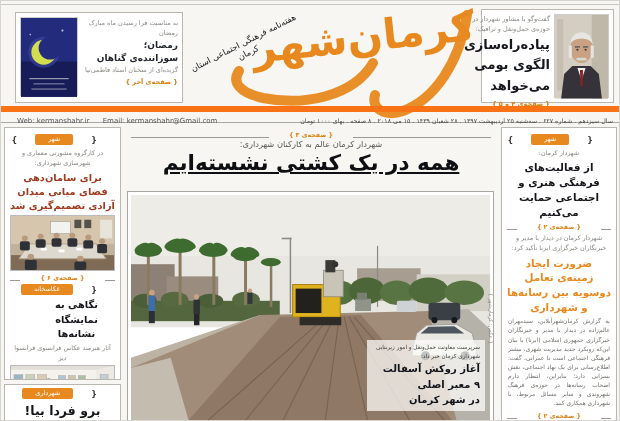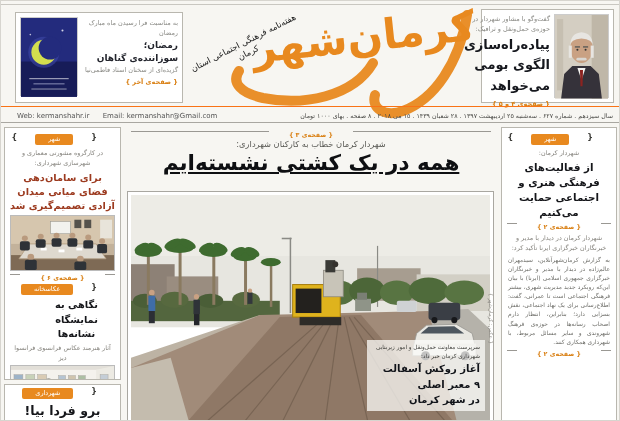--- a/index.html
+++ b/index.html
@@ -15,25 +15,25 @@
   .ad-text{flex:1;text-align:right;padding-top:2px;}
   .ad-image{width:58px;height:79px;flex:none;border:1px solid #ccc;}
   .kicker{color:#8a8a85;font-size:6.5px;line-height:1.5;}
   .ad-title{font-size:9px;font-weight:bold;color:#22242c;line-height:1.5;}
   .pageref{color:#d97f12;font-size:6.5px;margin-top:3px;font-weight:bold;}
   .iv-box{position:absolute;left:480px;top:8px;width:133px;height:94px;display:flex;gap:4px;padding:4px;}
   .iv-photo{width:55px;height:84px;flex:none;border:1px solid #ccc;}
   .iv-text{flex:1;text-align:right;padding-top:1px;}
   .iv-hl{font-size:13px;font-weight:bold;color:#16181e;line-height:1.6;}
   
-  .infobar{position:absolute;left:0;top:105px;width:620px;height:17px;border-top:1px solid #f97316;border-bottom:1px solid #a9a7a1;}
+  .infobar{position:absolute;left:0;top:105px;width:620px;height:17px;border-top:6px solid #f97316;border-bottom:1px solid #a9a7a1;}
   .web{position:absolute;left:16px;top:5px;font-size:7px;color:#555;white-space:pre;}
   .date{position:absolute;right:8px;top:5px;font-size:6.3px;color:#4a4a46;}
   
-  .badge-row,.pref-row{display:flex;align-items:flex-start;gap:18px;margin:3px 0;}
+  .badge-row,.pref-row{display:flex;align-items:flex-end;gap:18px;margin:3px 0;}
   .bl,.pl{flex:1;height:1px;background:#9a9893;}
   .brace{font-size:8px;color:#3a3a36;font-weight:bold;line-height:1;}
   .brace.o::before{content:"{";}
   .brace.c::before{content:"}";}
   .pill{background:#e8891f;color:#fff;font-size:6.5px;padding:1px 13px;border-radius:2px;line-height:1.4;}
   .pref{color:#d97f12;font-size:6.3px;font-weight:bold;padding:0 2px;}
   .col-kicker{text-align:center;color:#84827c;font-size:6.4px;line-height:1.6;margin:2px 1px;}
   .col-hl{text-align:center;font-weight:bold;color:#15161a;font-size:10.3px;line-height:1.45;margin:1px 0 2px;}
   .col-hl.orange{color:#e8891f;}
   .col-hl.red{color:#9c3a1f;}
@@ -133,35 +133,36 @@
         <i class="bl"></i>
     </div>
     <div class="col-kicker">شهردار کرمان:</div>
     <div class="col-hl">از فعالیت‌های فرهنگی هنری و اجتماعی حمایت می‌کنیم</div>
     <div class="pref-row">
       <i class="pl"></i>
         <span class="pref">{ صفحه‌ی ۲ }</span>
         <i class="pl"></i>
     </div>
     <div class="col-kicker">شهردار کرمان در دیدار با مدیر و خبرنگاران خبرگزاری ایرنا تأکید کرد:</div>
+    <div class="col-hl orange">ضرورت ایجاد زمینه‌ی تعامل دوسویه بین رسانه‌ها و شهرداری</div>
     <div class="col-body">به گزارش کرمان‌شهرآنلاین، سیدمهران عالم‌زاده در دیدار با مدیر و خبرنگاران خبرگزاری جمهوری اسلامی (ایرنا) با بیان این‌که رویکرد جدید مدیریت شهری، بیشتر فرهنگی اجتماعی است تا عمرانی، گفت: اطلاع‌رسانی برای یک نهاد اجتماعی، نقش بسزایی دارد؛ بنابراین، انتظار دارم اصحاب رسانه‌ها در حوزه‌ی فرهنگ شهروندی و سایر مسائل مربوط، با شهرداری همکاری کنند.</div>
     <div class="pref-row">
       <i class="pl"></i>
         <span class="pref">{ صفحه‌ی ۲ }</span>
         <i class="pl"></i>
     </div>
 
   </div>
 
   <div class="c-prefrow pref-row">
     <i class="pl"></i>
       <span class="pref">{ صفحه‌ی ۳ }</span>
       <i class="pl"></i>
   </div>
-  <div class="c-kicker" dir="rtl">شهردار کرمان خطاب به کارکنان شهرداری:</div>
+  <div class="c-kicker" dir="rtl">شهردار کرمان عالم به کارکنان شهرداری:</div>
   <div class="c-headline" dir="rtl">همه در یک کشتی نشسته‌ایم</div>
 
   <div class="photo-frame">
     <svg viewBox="0 0 362 228" preserveAspectRatio="none">
       <rect width="362" height="130" fill="#e7e6e0"></rect>
       <rect width="362" height="60" fill="#edece6"></rect>
       <rect x="0" y="68" width="44" height="48" fill="#8d8176"></rect>
       <rect x="36" y="80" width="52" height="36" fill="#9a8d80"></rect>
       <rect x="228" y="72" width="64" height="32" fill="#a79d90"></rect>
       <rect x="288" y="78" width="74" height="36" fill="#d2cfc5"></rect>

